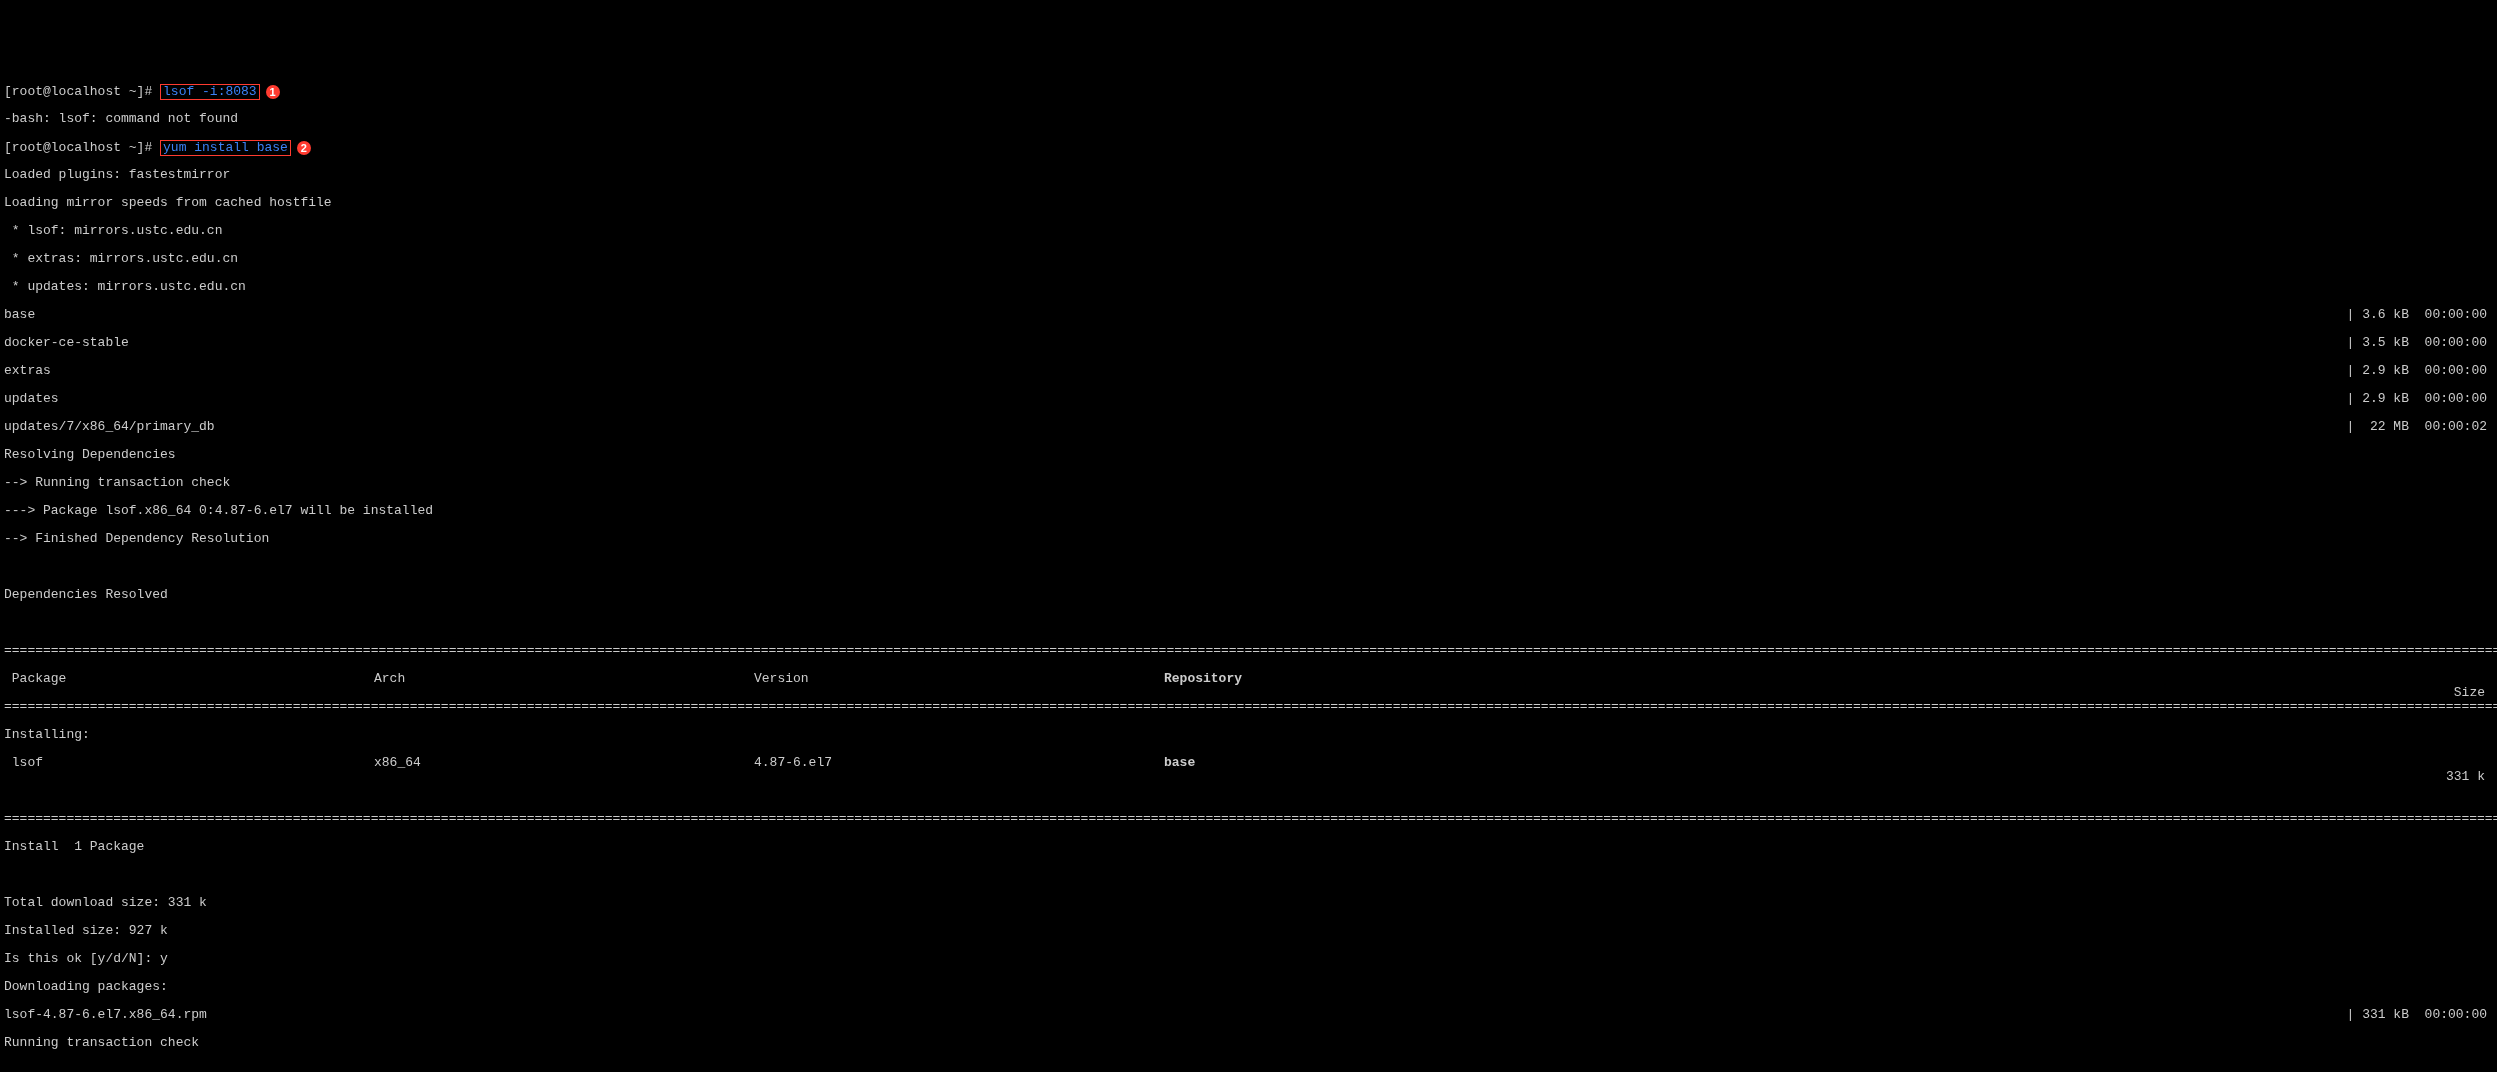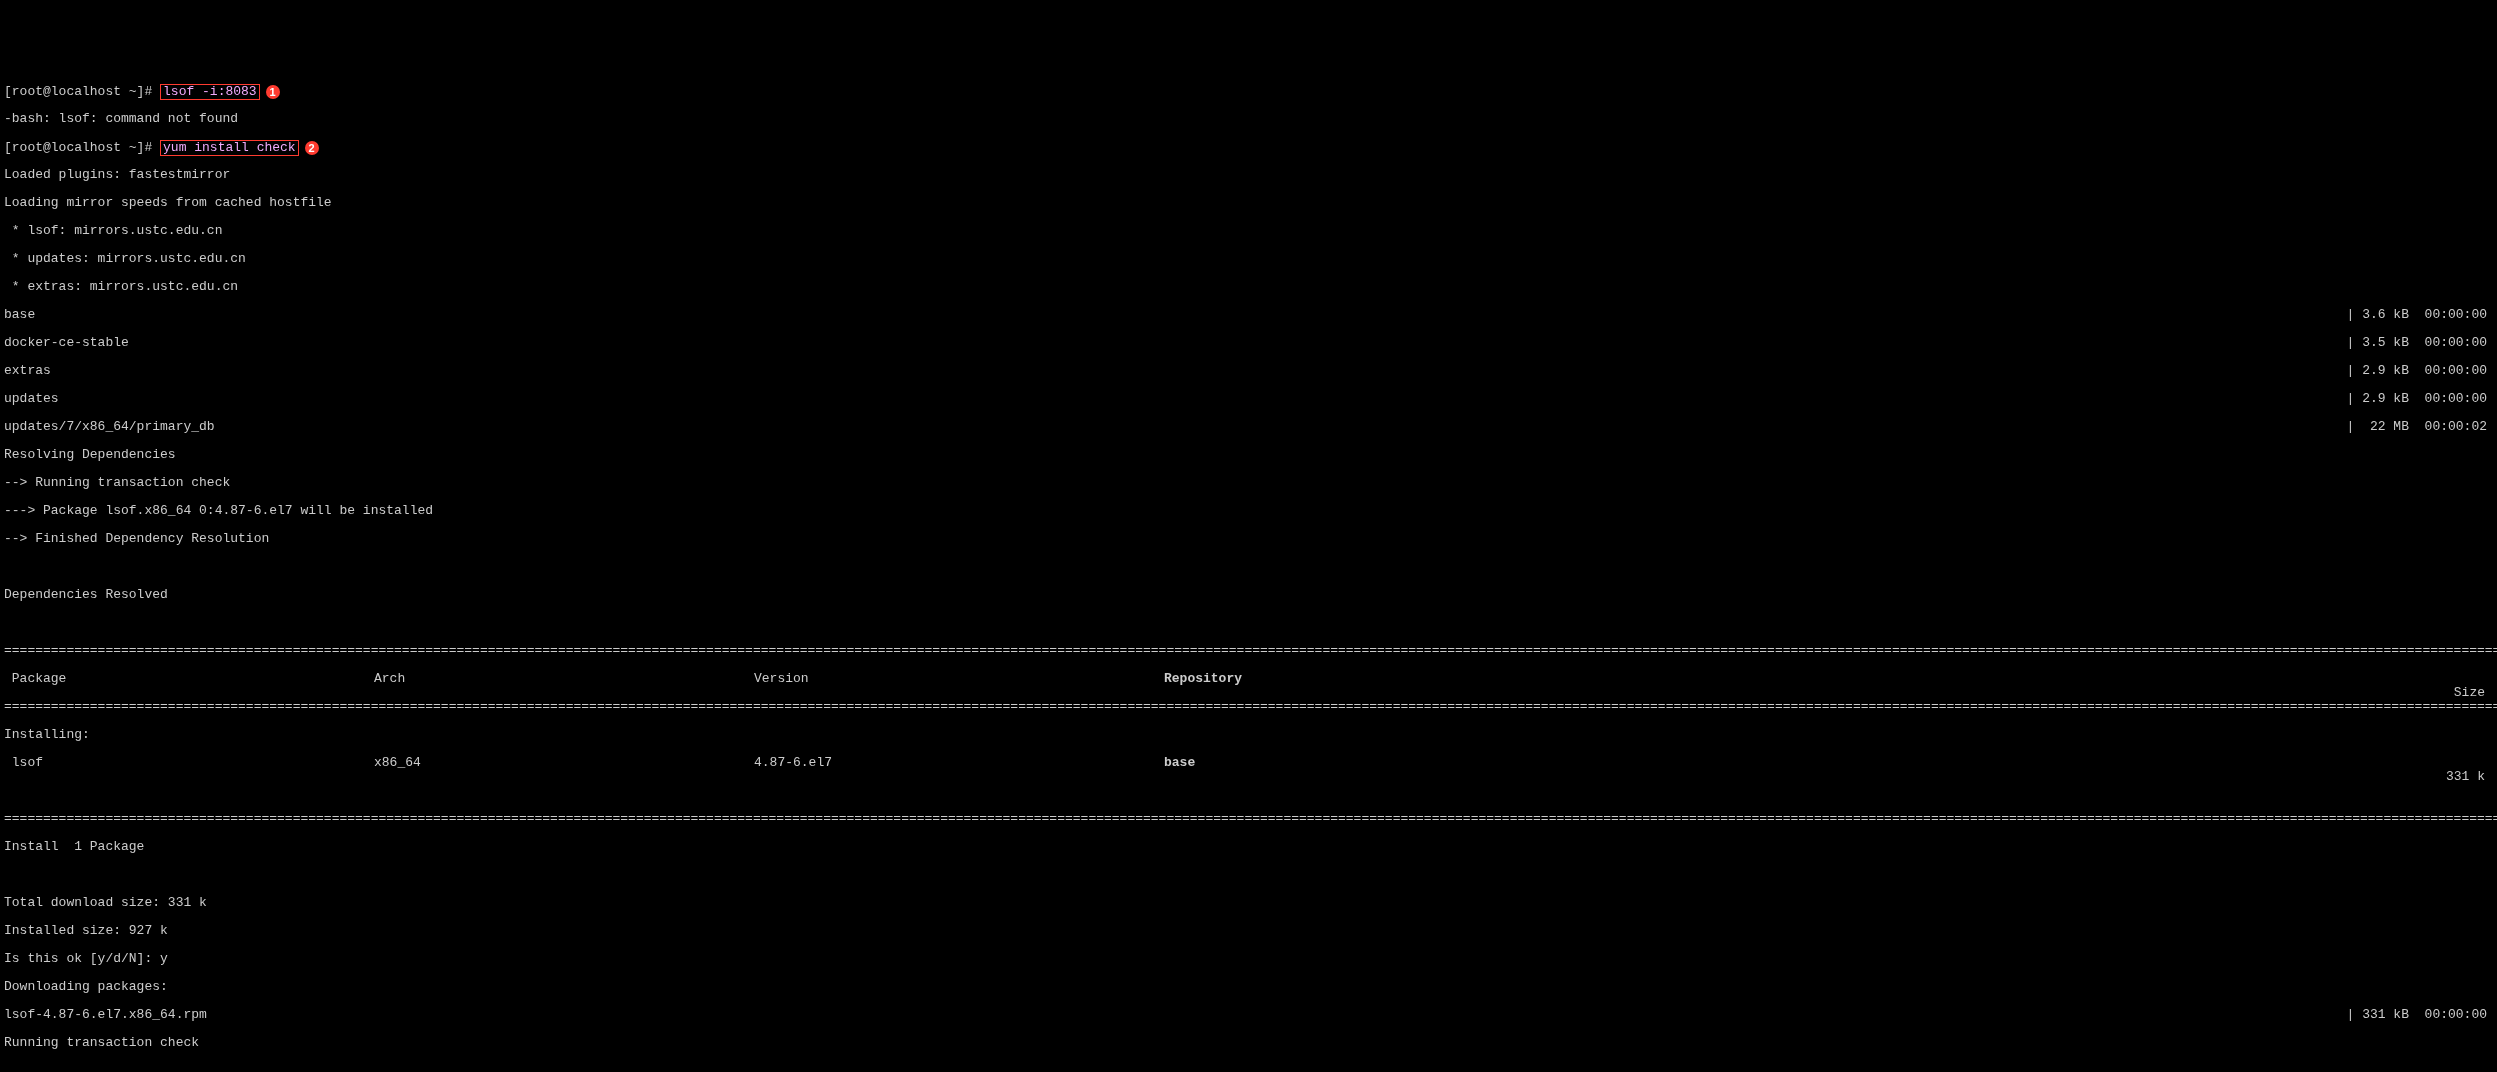--- a/index.html
+++ b/index.html
@@ -26,21 +26,21 @@
     display: block;
     padding: 0 4px;
     color: #ccc;
     height: 14px;
   }
   .boxed {
     border: 1px solid #ff3b30;
     padding: 0 2px;
     display: inline-block;
     box-sizing: border-box;
-    color: #f0abfc;
+    color: #3b82f6;
   }
   .callout {
     display: inline-flex;
     align-items: center;
     justify-content: center;
     width: 14px;
     height: 14px;
     border-radius: 50%;
     background: #ff3b30;
     color: #fff;
@@ -78,26 +78,26 @@
   }
 </style>
 </head>
 <body>
 <div class="screen">
 
 
 
 <span class="line"><span>[root@localhost ~]# </span><span class="boxed">lsof -i:8083</span><span class="callout">1</span></span>
 <span class="line">-bash: lsof: command not found</span>
-<span class="line"><span>[root@localhost ~]# </span><span class="boxed">yum install check</span><span class="callout">2</span></span>
+<span class="line"><span>[root@localhost ~]# </span><span class="boxed">yum install base</span><span class="callout">2</span></span>
 <span class="line">Loaded plugins: fastestmirror</span>
 <span class="line">Loading mirror speeds from cached hostfile</span>
 <span class="line"> * lsof: mirrors.ustc.edu.cn</span>
+<span class="line"> * extras: mirrors.ustc.edu.cn</span>
 <span class="line"> * updates: mirrors.ustc.edu.cn</span>
-<span class="line"> * extras: mirrors.ustc.edu.cn</span>
 <div class="flexline"><span class="left">base</span><span class="right">| 3.6 kB  00:00:00</span></div>
 <div class="flexline"><span class="left">docker-ce-stable</span><span class="right">| 3.5 kB  00:00:00</span></div>
 <div class="flexline"><span class="left">extras</span><span class="right">| 2.9 kB  00:00:00</span></div>
 <div class="flexline"><span class="left">updates</span><span class="right">| 2.9 kB  00:00:00</span></div>
 <div class="flexline"><span class="left">updates/7/x86_64/primary_db</span><span class="right">|  22 MB  00:00:02</span></div>
 <span class="line">Resolving Dependencies</span>
 <span class="line">--&gt; Running transaction check</span>
 <span class="line">---&gt; Package lsof.x86_64 0:4.87-6.el7 will be installed</span>
 <span class="line">--&gt; Finished Dependency Resolution</span>
 <span class="line"></span>

